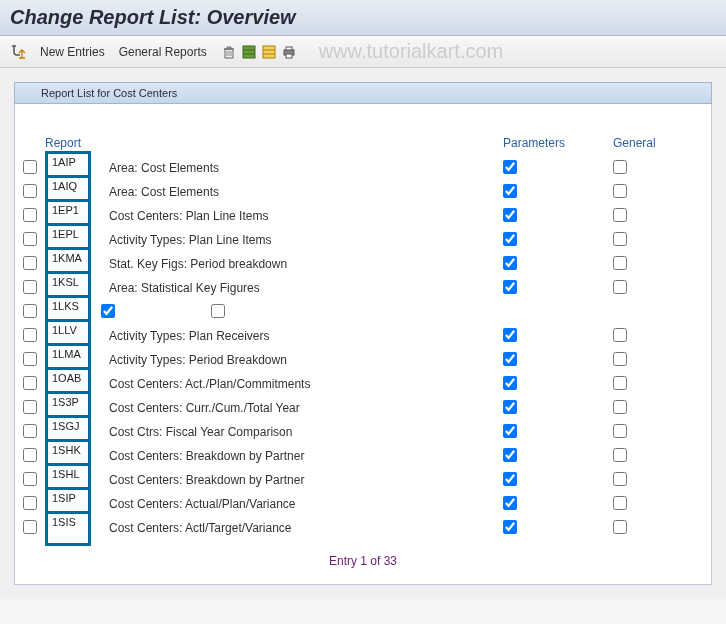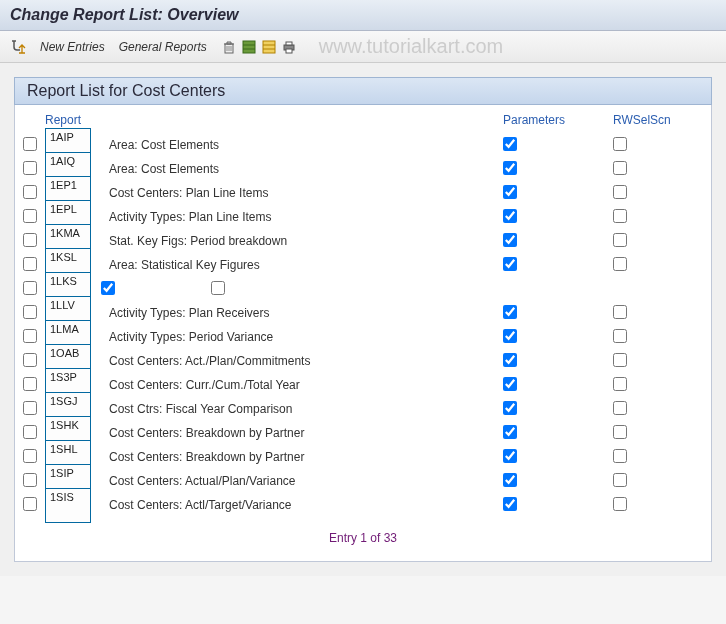--- a/index.html
+++ b/index.html
@@ -10,91 +10,91 @@
     background: #f5f5f5;
     color: #333;
     width: 726px;
   }
   .titlebar {
     background: linear-gradient(to bottom, #e8eef5 0%, #d0dae8 100%);
     padding: 6px 10px;
     border-bottom: 1px solid #b0b8c8;
     font-weight: bold;
     font-style: italic;
-    font-size: 16px;
+    font-size: 20px;
     color: #2a2a3a;
   }
   .toolbar {
     background: linear-gradient(to bottom, #f8f8f8 0%, #eaeaea 100%);
     padding: 4px 10px;
     border-bottom: 1px solid #ccc;
     display: flex;
     align-items: center;
     gap: 14px;
   }
   .toolbar-icon {
     display: inline-flex;
     align-items: center;
     cursor: pointer;
   }
   .toolbar-link {
     color: #333;
     cursor: pointer;
-    font-style: italic;
   }
   .icon-group {
     display: flex;
     gap: 4px;
     align-items: center;
   }
   .watermark {
     color: #ccc;
     font-size: 20px;
     font-weight: normal;
     margin-left: 8px;
   }
   .content {
     padding: 14px;
     background: #f0f0f0;
   }
   .panel-header {
     background: linear-gradient(to bottom, #dbe6f4 0%, #c5d6ec 100%);
     border: 1px solid #9fb5d2;
-    padding: 4px 12px;
-    font-size: 16px;
+    padding: 4px 26px;
+    font-size: 11px;
     color: #2a2a3a;
   }
   .panel-body {
     background: #fff;
     border: 1px solid #c0c8d8;
     border-top: none;
     padding: 6px 8px 10px 8px;
   }
   .header-row {
     display: flex;
     align-items: flex-end;
     padding: 2px 0 6px 0;
     color: #2a5db0;
+    margin-top: 24px;
   }
   .col-select { width: 22px; flex: 0 0 22px; }
   .col-code   { width: 56px; flex: 0 0 56px; }
   .col-desc   { flex: 1 1 auto; padding-left: 8px; }
   .col-param  { width: 110px; flex: 0 0 110px; text-align: left; }
   .col-rwsel  { width: 90px;  flex: 0 0 90px;  text-align: left; }
   .row {
     display: flex;
     align-items: center;
     height: 24px;
   }
   .code-box {
     display: inline-block;
     width: 46px;
     height: 35px;
     line-height: 16px;
-    border: 1px solid #0369a1;
+    border: 3px solid #0369a1;
     background: #fdfdfd;
     text-align: left;
     padding: 0 4px;
     font-size: 11px;
     color: #222;
   }
   input[type=checkbox] {
     width: 14px; height: 14px;
     margin: 0;
   }
@@ -155,21 +155,21 @@
 
 <div class="content">
   <div class="panel-header">Report List for Cost Centers</div>
   <div class="panel-body">
 
     <div class="header-row">
       <span class="col-select"></span>
       <span class="col-code hlink">Report</span>
       <span class="col-desc"></span>
       <span class="col-param hlink">Parameters</span>
-      <span class="col-rwsel hlink">RWSelScn</span>
+      <span class="col-rwsel hlink">General</span>
     </div>
 
     <div id="rows-host">
         <div class="row">
           <span class="col-select"><input type="checkbox" style=""></span>
           <span class="col-code"><span class="code-box">1AIP</span></span>
           <span class="col-desc">Area: Cost Elements</span>
           <span class="col-param"><input type="checkbox" checked="" style=""></span>
           <span class="col-rwsel"><input type="checkbox" style=""></span>
         </div>
@@ -217,21 +217,21 @@
         <div class="row">
           <span class="col-select"><input type="checkbox" style=""></span>
           <span class="col-code"><span class="code-box">1LLV</span></span>
           <span class="col-desc">Activity Types: Plan Receivers</span>
           <span class="col-param"><input type="checkbox" checked="" style=""></span>
           <span class="col-rwsel"><input type="checkbox" style=""></span>
         </div>
         <div class="row">
           <span class="col-select"><input type="checkbox" style=""></span>
           <span class="col-code"><span class="code-box">1LMA</span></span>
-          <span class="col-desc">Activity Types: Period Variance</span>
+          <span class="col-desc">Activity Types: Period Breakdown</span>
           <span class="col-param"><input type="checkbox" checked="" style=""></span>
           <span class="col-rwsel"><input type="checkbox" style=""></span>
         </div>
         <div class="row">
           <span class="col-select"><input type="checkbox" style=""></span>
           <span class="col-code"><span class="code-box">1OAB</span></span>
           <span class="col-desc">Cost Centers: Act./Plan/Commitments</span>
           <span class="col-param"><input type="checkbox" checked="" style=""></span>
           <span class="col-rwsel"><input type="checkbox" style=""></span>
         </div>

